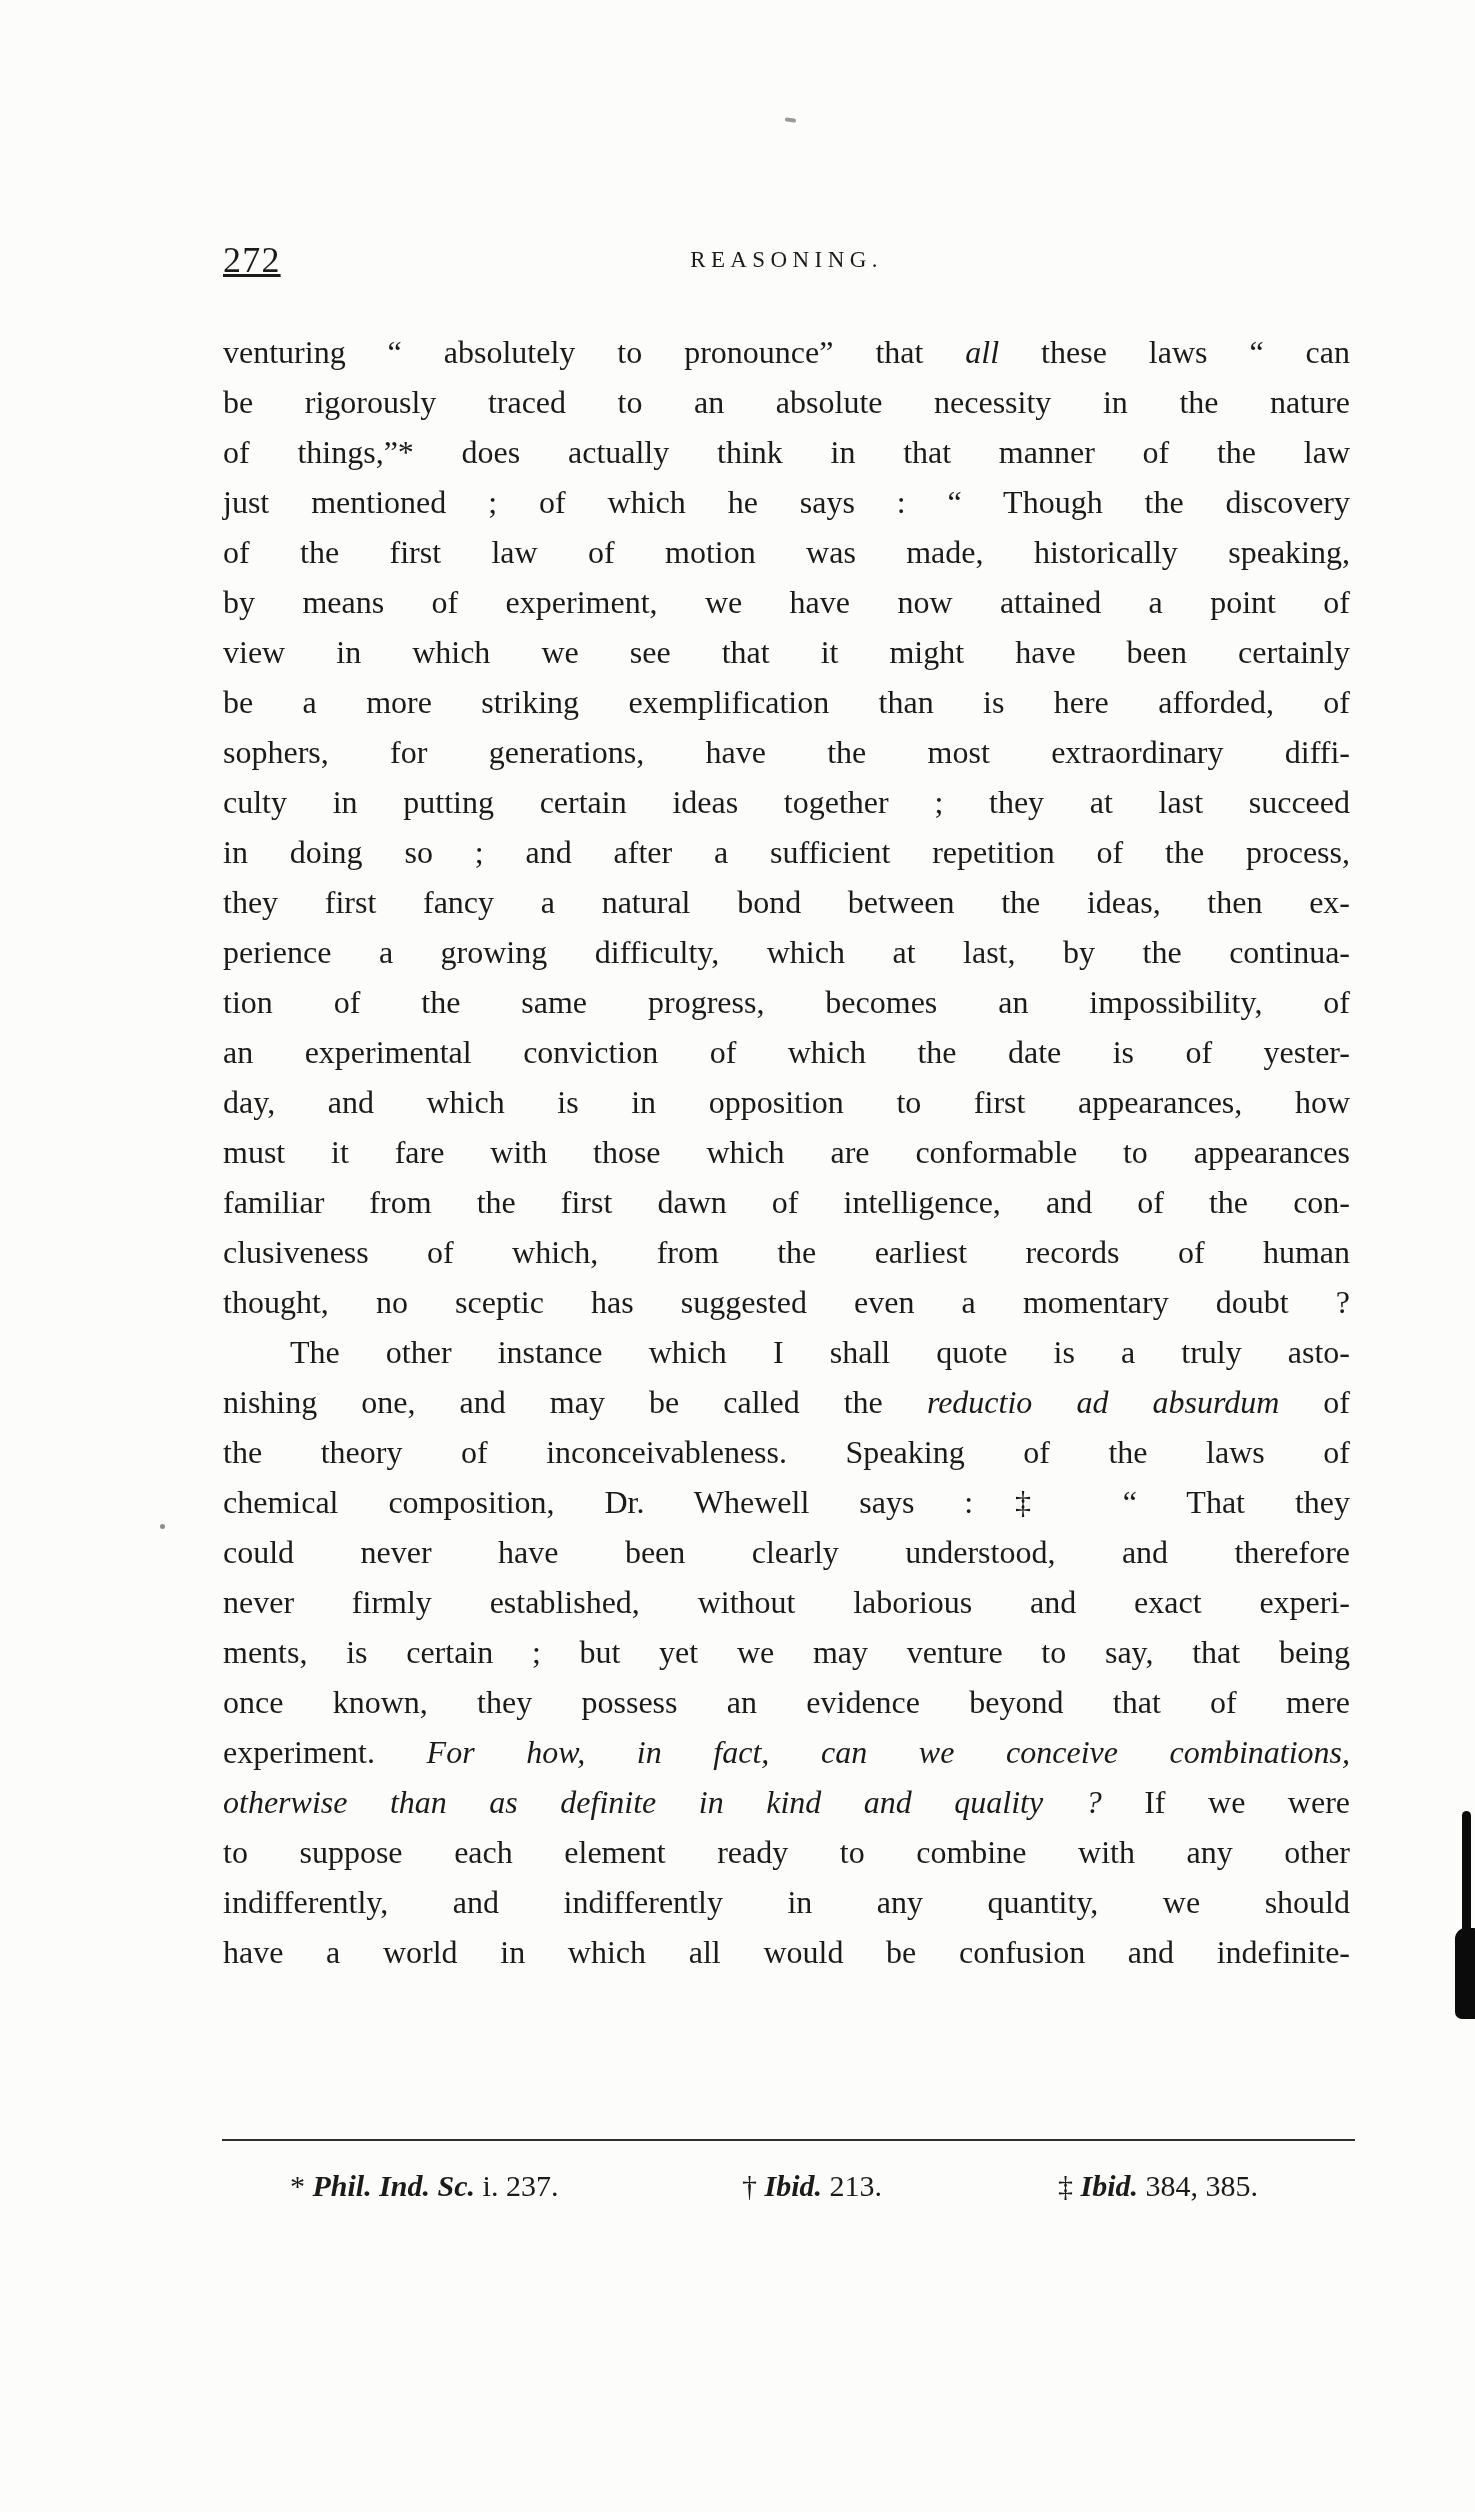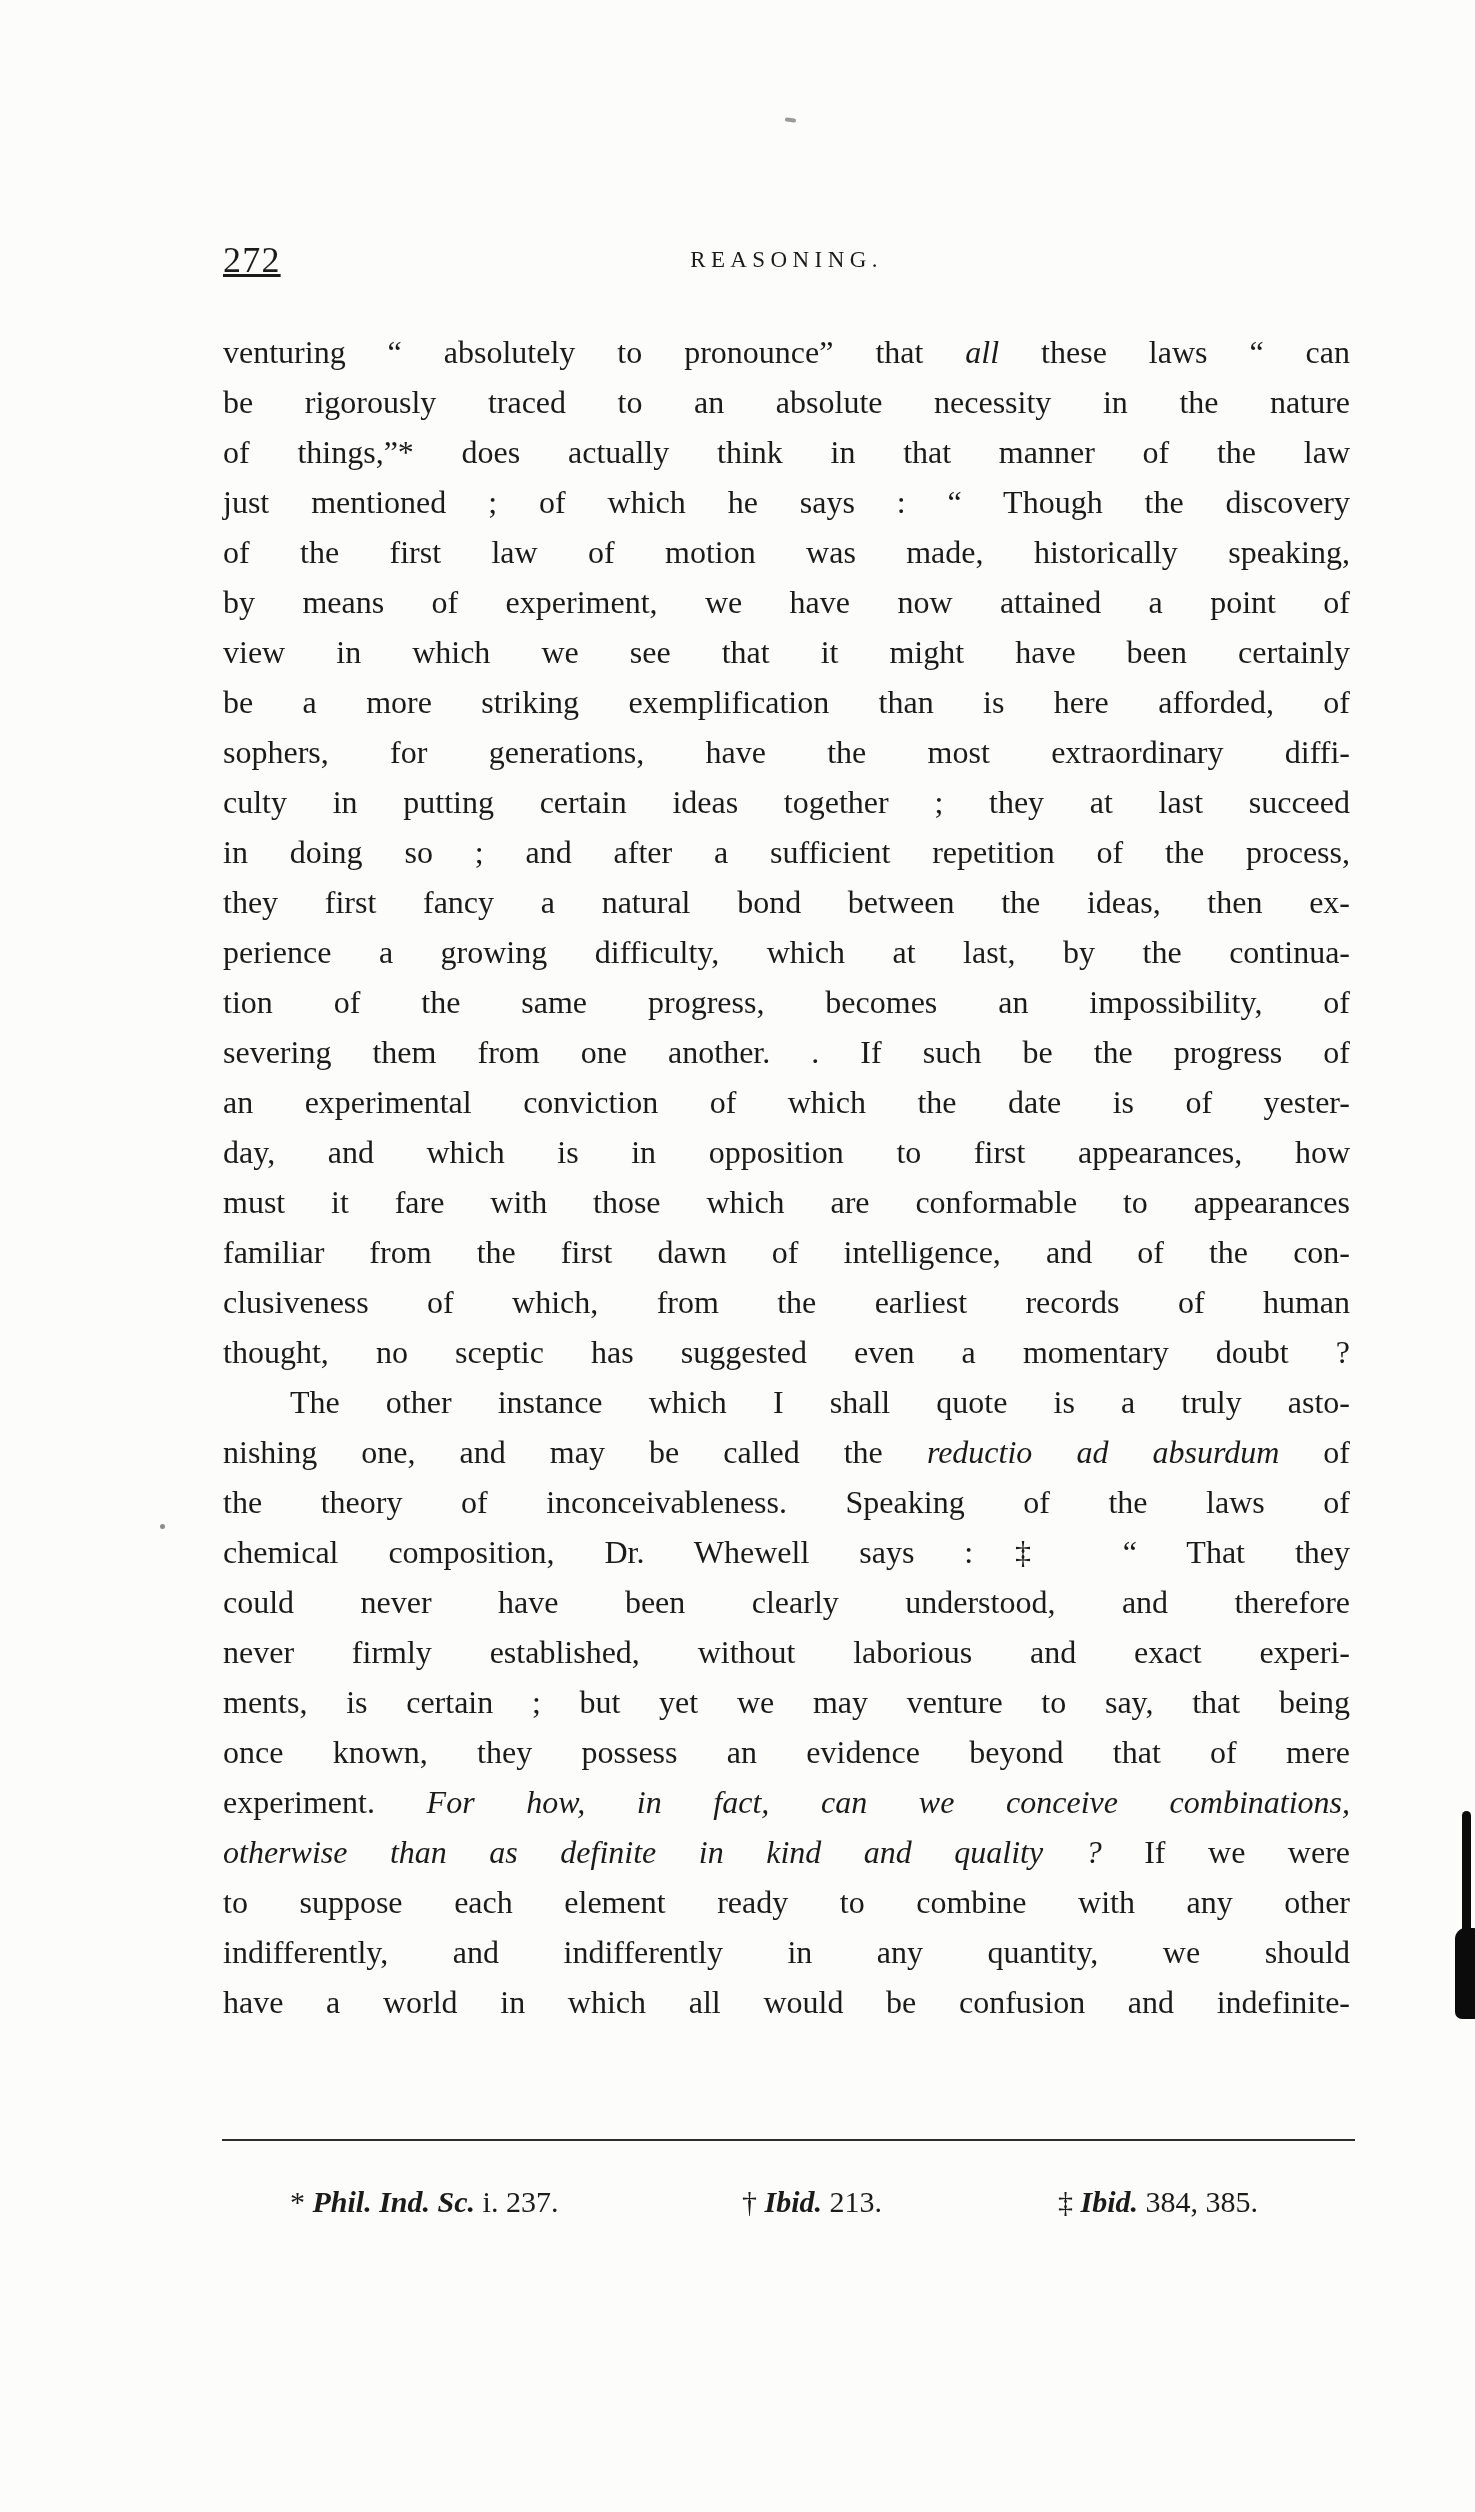--- a/index.html
+++ b/index.html
@@ -34,21 +34,21 @@
   }
   .line.indent { padding-left: 67px; }
   .it { font-style: italic; }
 
   
   .footnote-rule {
     position: absolute; left: 222px; top: 2139px;
     width: 1133px; height: 1.8px; background: #2e2e2e;
   }
   .footnotes { position: absolute; left: 223px; top: 2169px; width: 1127px; height: 54px; font-size: 30px; }
-  .footnote { position: absolute; top: 16px; white-space: nowrap; text-align: right; }
+  .footnote { position: absolute; top: 0; white-space: nowrap; text-align: right; }
   .footnote:nth-child(1) { left: 67px; }
   .footnote:nth-child(2) { left: 519px; }
   .footnote:nth-child(3) { left: 835px; }
   .footnote .it { font-weight: bold; }
 
   
   .ink-blot { position: absolute; right: 0; top: 1811px; width: 27px; height: 210px; }
   .ink-blot .bar {
     position: absolute; right: 4.8px; top: 0; width: 9.5px; height: 130px;
     background: #0b0b0b; border-radius: 4.8px;
@@ -84,21 +84,20 @@
       <div class="line"><span>of the first law of motion was made, historically speaking,</span></div>
       <div class="line"><span>by means of experiment, we have now attained a point of</span></div>
       <div class="line"><span>view in which we see that it might have been certainly</span></div>
       <div class="line"><span>be a more striking exemplification than is here afforded, of</span></div>
       <div class="line"><span>sophers, for generations, have the most extraordinary diffi-</span></div>
       <div class="line"><span>culty in putting certain ideas together ; they at last succeed</span></div>
       <div class="line"><span>in doing so ; and after a sufficient repetition of the process,</span></div>
       <div class="line"><span>they first fancy a natural bond between the ideas, then ex-</span></div>
       <div class="line"><span>perience a growing difficulty, which at last, by the continua-</span></div>
       <div class="line"><span>tion of the same progress, becomes an impossibility, of</span></div>
-      <div class="line"><span>severing them from one another. . If such be the progress of</span></div>
       <div class="line"><span>an experimental conviction of which the date is of yester-</span></div>
       <div class="line"><span>day, and which is in opposition to first appearances, how</span></div>
       <div class="line"><span>must it fare with those which are conformable to appearances</span></div>
       <div class="line"><span>familiar from the first dawn of intelligence, and of the con-</span></div>
       <div class="line"><span>clusiveness of which, from the earliest records of human</span></div>
       <div class="line"><span>thought, no sceptic has suggested even a momentary doubt ?</span></div>
       <div class="line indent"><span>The other instance which I shall quote is a truly asto-</span></div>
       <div class="line"><span>nishing one, and may be called the </span><span class="it">reductio ad absurdum</span><span> of</span></div>
       <div class="line"><span>the theory of inconceivableness.  Speaking of the laws of</span></div>
       <div class="line"><span>chemical composition, Dr. Whewell says :‡  “ That they</span></div>

